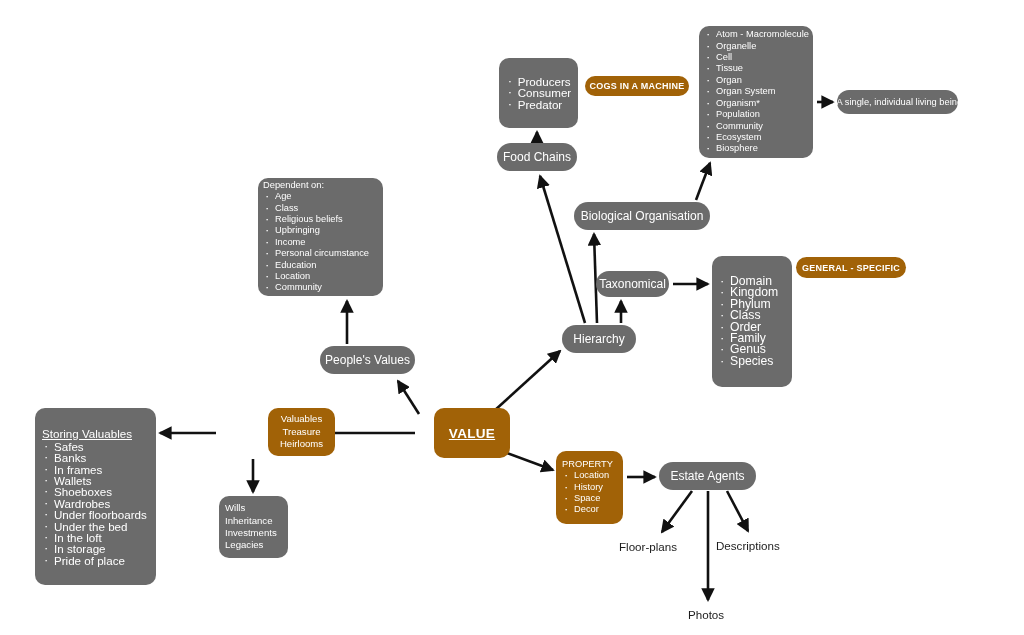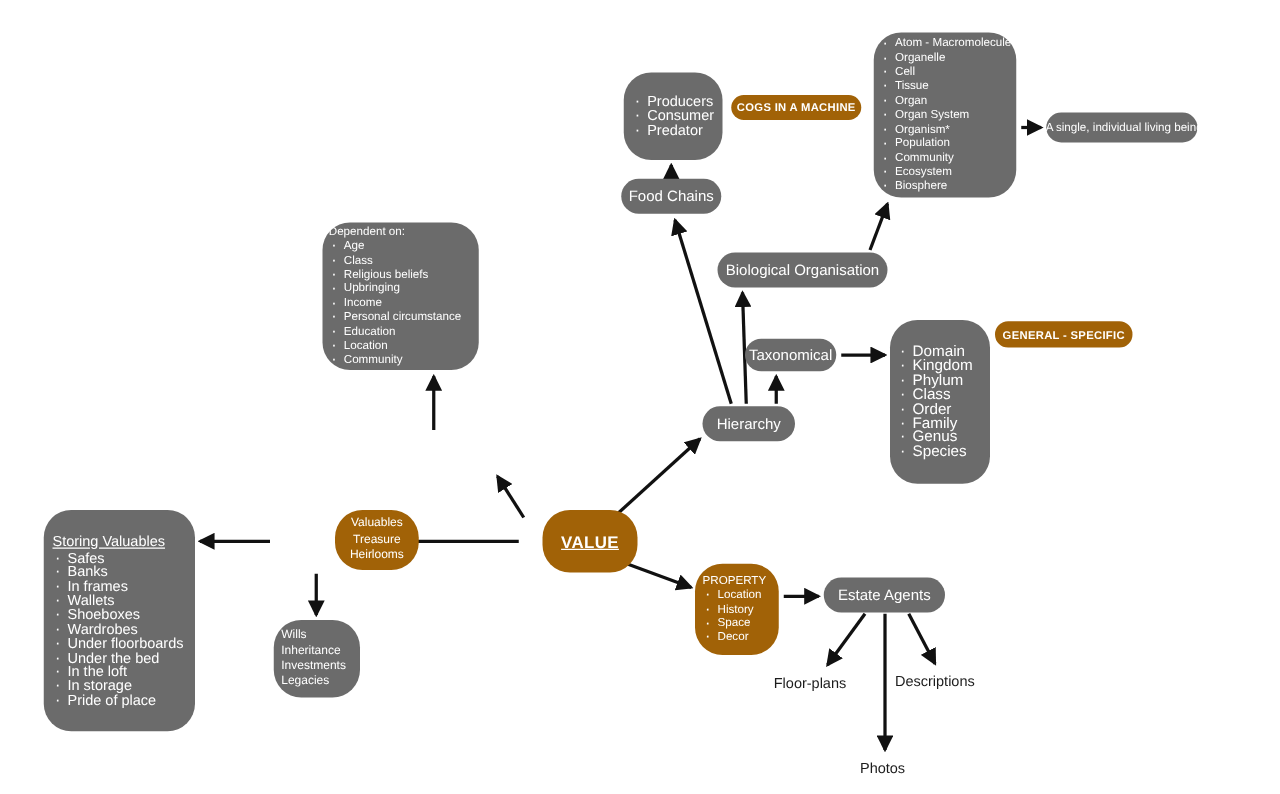--- a/index.html
+++ b/index.html
@@ -31,21 +31,21 @@
     position: absolute;
     box-sizing: border-box;
     color: #ffffff;
     display: flex;
     flex-direction: column;
     justify-content: center;
   }
   .node.gray  { background: #6b6b6b; }
   .node.dark  { background: #a16207; }
   .node.pill  { border-radius: 16px; }
-  .node.rrect { border-radius: 22px; }
+  .node.rrect { border-radius: 10px; }
   .node.badge { border-radius: 13px; }
 
   .node .title {
     white-space: nowrap;
   }
   .node-center {
     align-items: center;
     text-align: center;
   }
   .list {
@@ -165,20 +165,23 @@
       <line x1="708" y1="491" x2="708" y2="600"></line>
 
       <line x1="727" y1="491" x2="748" y2="531"></line>
     </g>
   </svg>
 
   <div id="node-value" class="node dark rrect">
     <span class="title">VALUE</span>
   </div>
 
+  <div id="node-peoples-values" class="node gray pill">
+    <span class="title">People's Values</span>
+  </div>
 
   <div id="node-dependent" class="node gray rrect">
     <div class="heading">Dependent on:</div>
     <ul class="list">
       <li>Age</li>
       <li>Class</li>
       <li>Religious beliefs</li>
       <li>Upbringing</li>
       <li>Income</li>
       <li>Personal circumstance</li>

